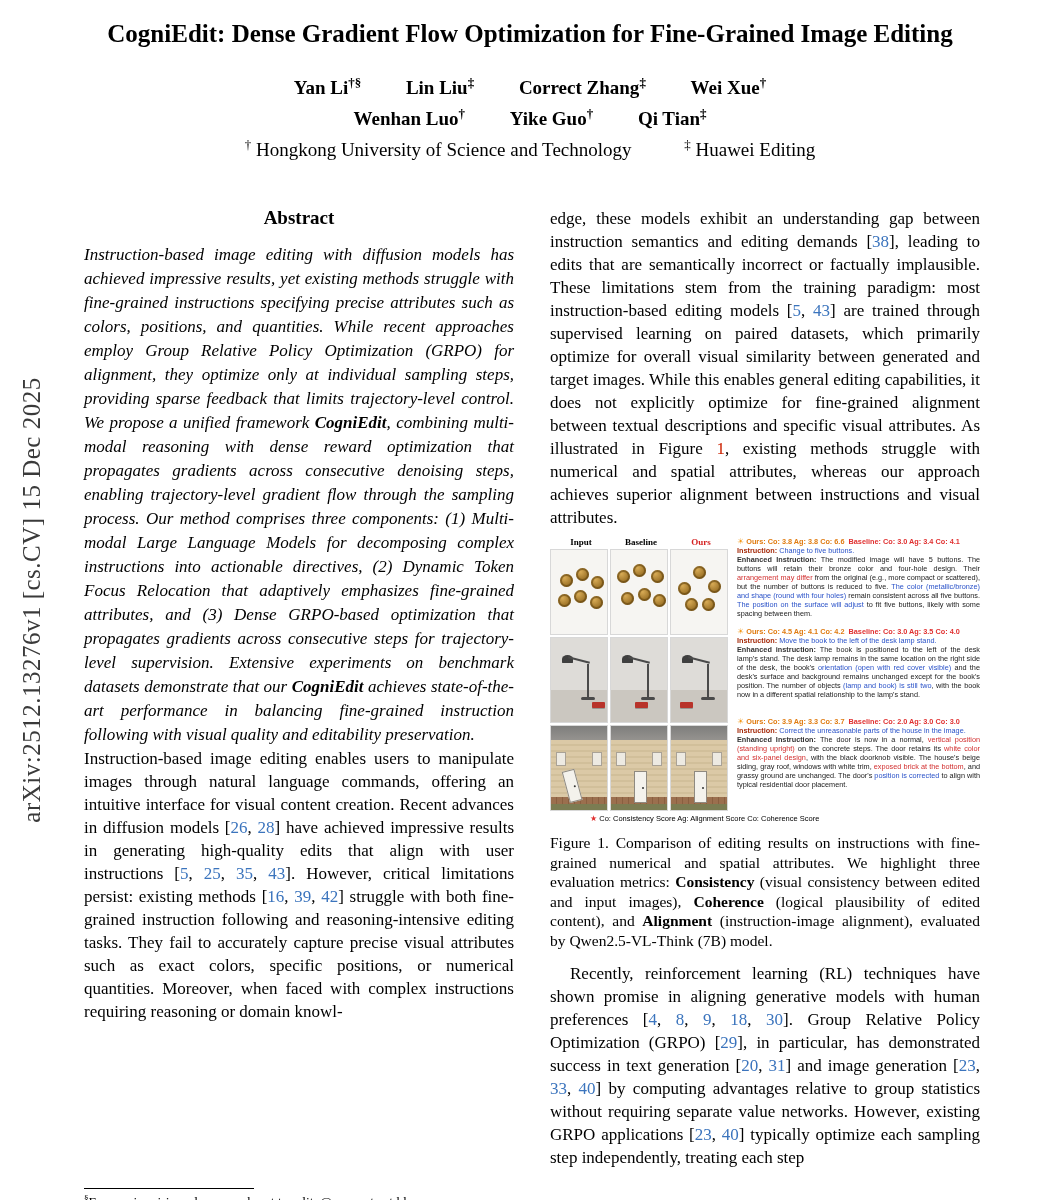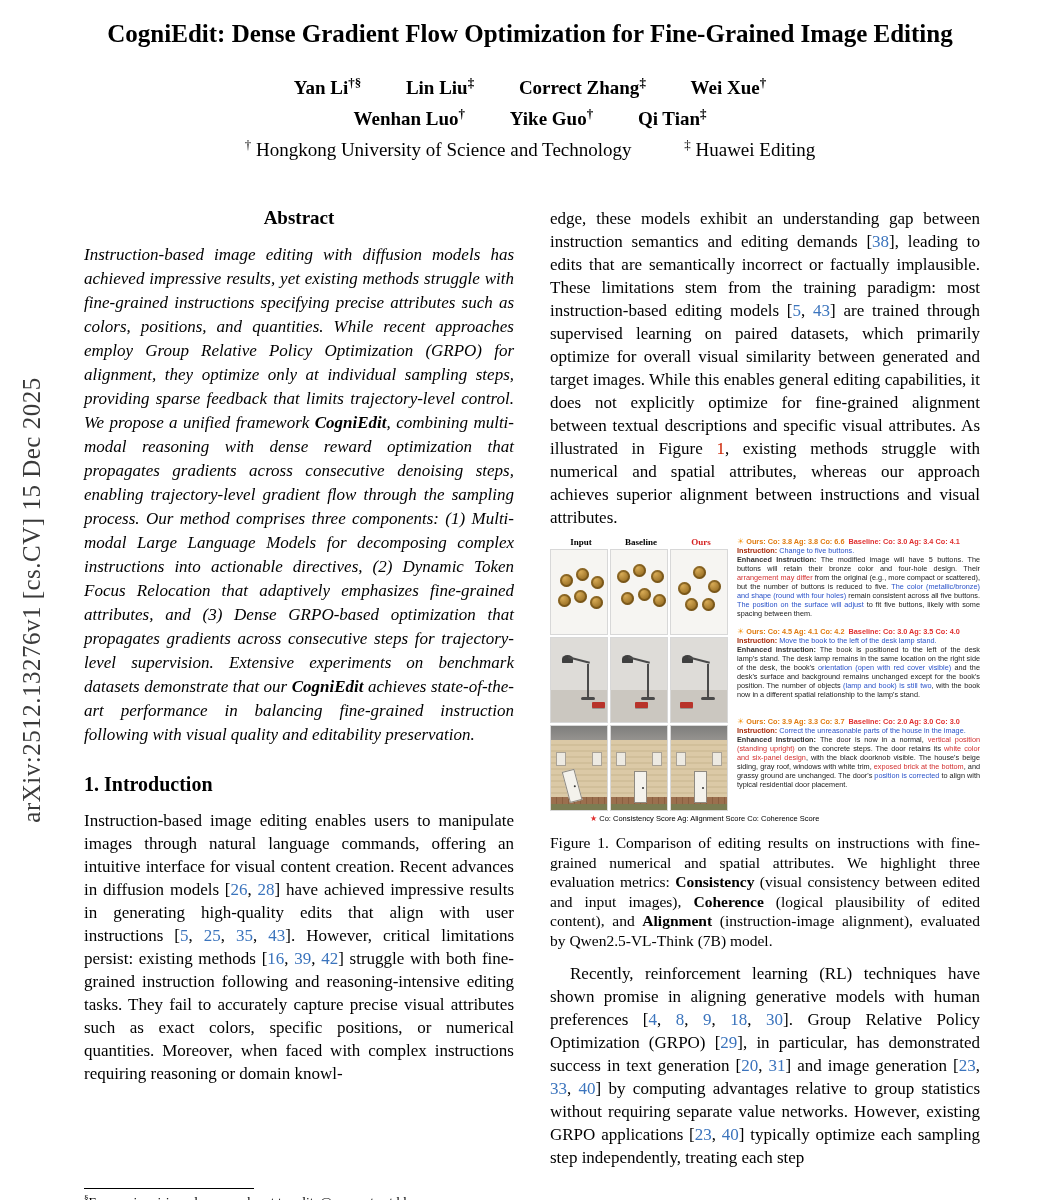--- a/index.html
+++ b/index.html
@@ -134,21 +134,20 @@
     </div>
     <div class="authors-row">
       <span class="affil-part"><sup>†</sup> <span>Hongkong University of Science and Technology</span></span>
       <span class="affil-part"><sup>‡</sup> <span>Huawei Editing</span></span>
     </div>
   </div>
 
   <div class="col-left">
     <div class="abstract-heading">Abstract</div>
     <div class="abstract-text">Instruction-based image editing with diffusion models has achieved impressive results, yet existing methods struggle with fine-grained instructions specifying precise attributes such as colors, positions, and quantities. While recent approaches employ Group Relative Policy Optimization (GRPO) for alignment, they optimize only at individual sampling steps, providing sparse feedback that limits trajectory-level control. We propose a unified framework <b>CogniEdit</b>, combining multi-modal reasoning with dense reward optimization that propagates gradients across consecutive denoising steps, enabling trajectory-level gradient flow through the sampling process. Our method comprises three components: (1) Multi-modal Large Language Models for decomposing complex instructions into actionable directives, (2) Dynamic Token Focus Relocation that adaptively emphasizes fine-grained attributes, and (3) Dense GRPO-based optimization that propagates gradients across consecutive steps for trajectory-level supervision. Extensive experiments on benchmark datasets demonstrate that our <b>CogniEdit</b> achieves state-of-the-art performance in balancing fine-grained instruction following with visual quality and editability preservation.</div>
-    <div class="section-heading">1. Introduction</div>
     <div class="body-par">Instruction-based image editing enables users to manipulate images through natural language commands, offering an intuitive interface for visual content creation. Recent advances in diffusion models [<span class="cite">26</span>, <span class="cite">28</span>] have achieved impressive results in generating high-quality edits that align with user instructions [<span class="cite">5</span>, <span class="cite">25</span>, <span class="cite">35</span>, <span class="cite">43</span>]. However, critical limitations persist: existing methods [<span class="cite">16</span>, <span class="cite">39</span>, <span class="cite">42</span>] struggle with both fine-grained instruction following and reasoning-intensive editing tasks. They fail to accurately capture precise visual attributes such as exact colors, specific positions, or numerical quantities. Moreover, when faced with complex instructions requiring reasoning or domain knowl-</div>
   </div>
 
   <div class="footnote">
     <div class="footnote-rule"></div>
     <sup>§</sup><span>For any inquiries, please reach out to: ylitz@connect.ust.hk</span>
   </div>
 
   <div class="col-right">
     <div class="body-par">edge, these models exhibit an understanding gap between instruction semantics and editing demands [<span class="cite">38</span>], leading to edits that are semantically incorrect or factually implausible. These limitations stem from the training paradigm: most instruction-based editing models [<span class="cite">5</span>, <span class="cite">43</span>] are trained through supervised learning on paired datasets, which primarily optimize for overall visual similarity between generated and target images. While this enables general editing capabilities, it does not explicitly optimize for fine-grained alignment between textual descriptions and specific visual attributes. As illustrated in Figure <span class="figref">1</span>, existing methods struggle with numerical and spatial attributes, whereas our approach achieves superior alignment between instructions and visual attributes.</div>

